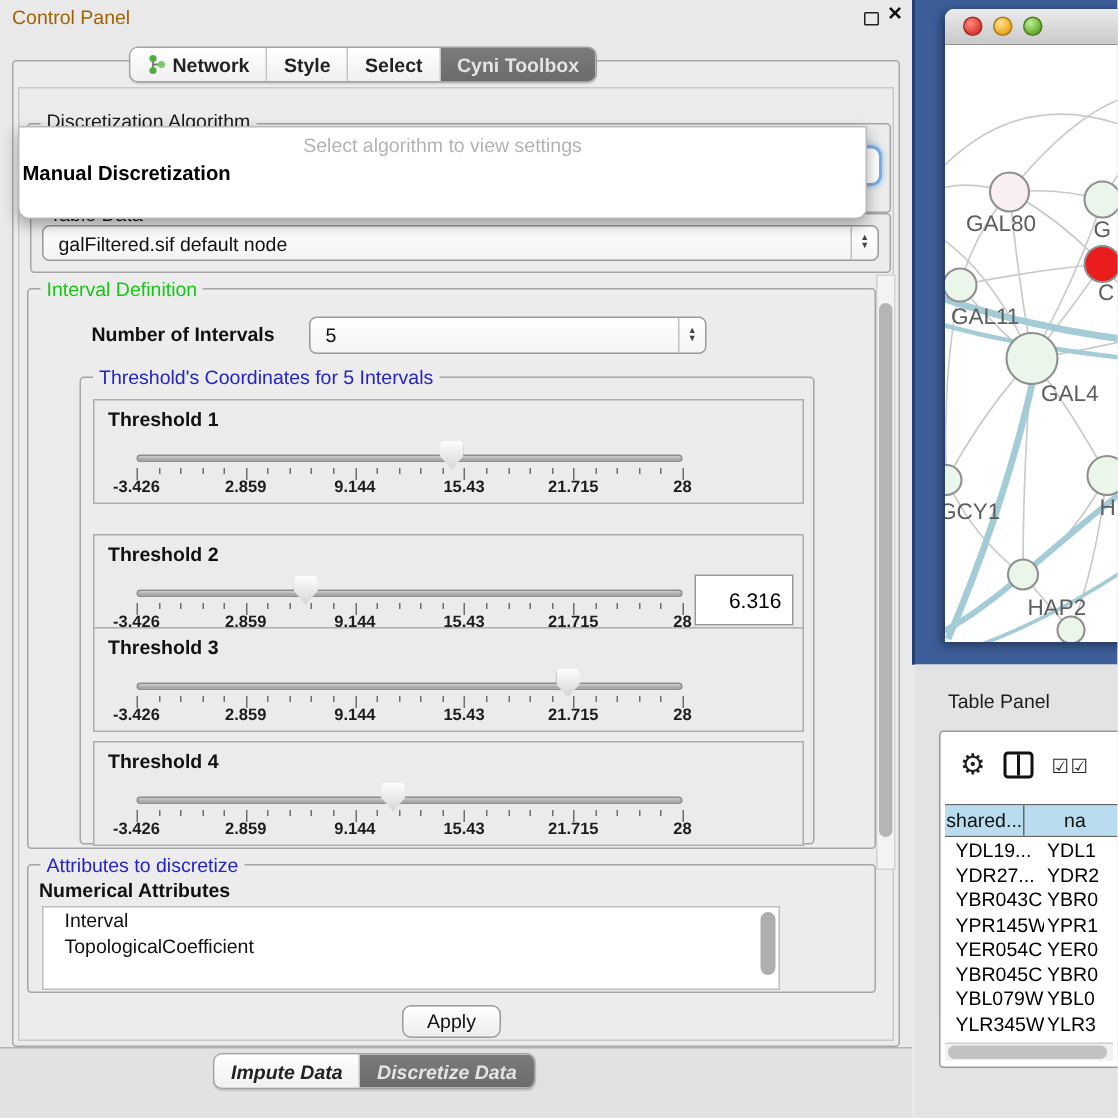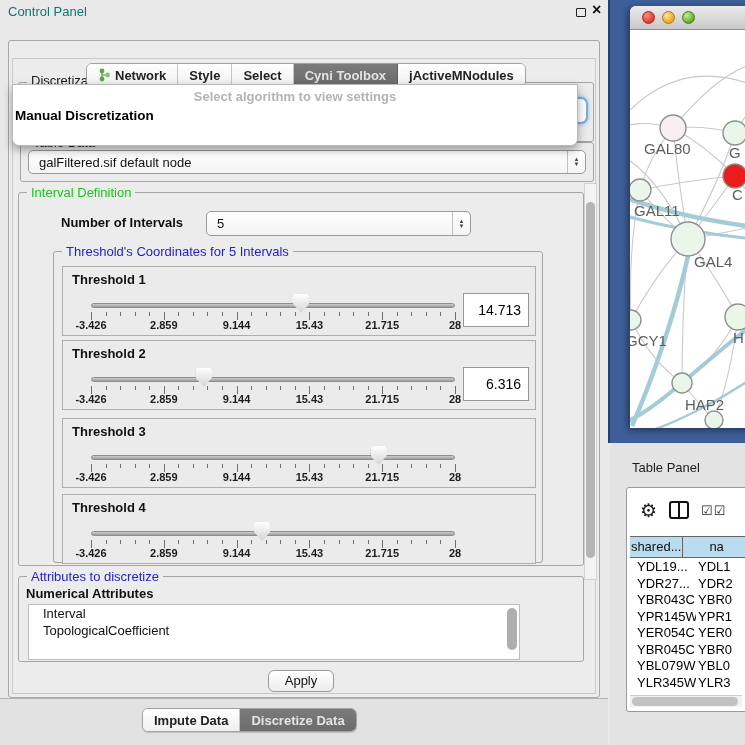--- a/index.html
+++ b/index.html
@@ -4,44 +4,44 @@
 <style>
   * { margin:0; padding:0; box-sizing:border-box; }
   html,body { width:745px; height:745px; overflow:hidden; }
   body { font-family:"Liberation Sans", sans-serif; background:#e9e9e9; position:relative; }
   #page { position:absolute; inset:0; width:745px; height:745px; overflow:hidden; }
 
   .abs { position:absolute; }
 
   
   #cp-titlebar { left:0; top:0; width:608px; height:24px; }
-  #cp-title { left:8px; top:4px; font-size:13px; color:#0f766e; }
+  #cp-title { left:8px; top:4px; font-size:13px; color:#a16207; }
   #float-btn { left:576px; top:8px; width:10px; height:9px; border:1.5px solid #222; border-radius:1px; }
   #close-btn { left:592px; top:1px; font-size:16px; font-weight:700; color:#111; }
 
-  .segctl { display:flex; height:24px; background:#fff; border:1px solid #a2a2a2; border-radius:6px; overflow:hidden; box-shadow:0 1px 1px rgba(0,0,0,.15); z-index:8;margin-top:32px; }
+  .segctl { display:flex; height:24px; background:#fff; border:1px solid #a2a2a2; border-radius:6px; overflow:hidden; box-shadow:0 1px 1px rgba(0,0,0,.15); z-index:8; }
   .seg { display:flex; align-items:center; gap:4px; padding:0 11px; font-size:13px; font-weight:700; color:#222; border-right:1px solid #c4c4c4; background:linear-gradient(#ffffff,#f0f0f0); white-space:nowrap; }
   .seg:last-child { border-right:none; }
   .seg.sel { background:linear-gradient(#7b7b7b,#6b6b6b); color:#e4e4e4; border-right-color:#5f5f5f;text-align:right; }
 
   #outer-panel { left:8px; top:40px; width:592px; height:658px; border:1px solid #a8a8a8; border-radius:3px; background:#ececec; }
   #inner-panel { left:12px; top:58px; width:584px; height:636px; border:1px solid #c9c9c9; background:#ececec; }
 
   .groupbox { position:absolute; border:1px solid #a5a5a5; border-radius:3px; }
   .grouplabel { position:absolute; top:-8px; left:8px; background:#ececec; padding:0 4px; font-size:13px; white-space:nowrap; }
   .lbl-green { color:#18c618; }
   .lbl-blue { color:#2323c8; }
   .lbl-dark { color:#1a1a1a; }
 
   
   #algo-combo-ghost { left:28px; top:97px; width:560px; height:27px; border:2px solid #78aede; border-radius:7px; background:#fff; box-shadow:0 0 4px #86b8e8; z-index:2; }
 
   
   #algo-popup { left:12px; top:84px; width:566px; height:62px; background:#fff; border:1px solid #b9b9b9; border-radius:0 0 7px 7px; box-shadow:0 4px 10px rgba(0,0,0,.35); z-index:40; }
-  #popup-hint { text-align:center; color:#b3b3b3; font-size:13px; padding-top:4px; height:21px;font-weight:bold; }
+  #popup-hint { text-align:center; color:#b3b3b3; font-size:13px; padding-top:4px; height:21px; }
   .popup-opt { font-size:13.5px; color:#000; padding:1px 2px; line-height:17px; }
   .popup-opt.bold { font-weight:700; }
 
   .combo { background:linear-gradient(#ffffff,#f4f4f4); border:1px solid #9a9a9a; border-radius:5px; font-size:13px; color:#111; display:flex; align-items:center; }
   .combo .cval { flex:1; padding-left:10px; overflow:hidden; white-space:nowrap; }
   .combo .stepper { width:18px; align-self:stretch; border-left:1px solid #c0c0c0; display:flex; flex-direction:column; align-items:center; justify-content:center; color:#444; }
   .combo .stepper span { font-size:6px; line-height:5px; }
 
   #tabledata-combo { left:28px; top:150px; width:558px; height:24px; }
 
@@ -125,23 +125,20 @@
         <span>Network</span>
       </div>
       <div class="seg">
         <span>Style</span>
       </div>
       <div class="seg">
         <span>Select</span>
       </div>
       <div class="seg sel">
         <span>Cyni Toolbox</span>
-      </div>
-      <div class="seg">
-        <span>jActiveMNodules</span>
       </div>
     </div>
 
   <div class="abs" id="outer-panel"></div>
   <div class="abs" id="inner-panel"></div>
 
   <div class="groupbox" style="left:18px; top:82px; width:576px; height:60px;">
     <span class="grouplabel lbl-dark" style="top:-10px;">Discretization Algorithm</span>
   </div>
   <div class="abs" id="algo-combo-ghost"></div>
@@ -207,23 +204,22 @@
             <div class="tick" style="left: 362.88px; top: 45px; height: 4px;"></div>
             <div class="tick" style="left: 377.44px; top: 45px; height: 4px;"></div>
             <div class="tick" style="left: 392px; top: 45px; height: 8px;"></div>
             <div class="scale-lbl" style="left: 28px;">-3.426</div>
             <div class="scale-lbl" style="left: 100.8px;">2.859</div>
             <div class="scale-lbl" style="left: 173.6px;">9.144</div>
             <div class="scale-lbl" style="left: 246.4px;">15.43</div>
             <div class="scale-lbl" style="left: 319.2px;">21.715</div>
             <div class="scale-lbl" style="left: 392px;">28</div>
             <div class="thumb" style="left: 230.1px;"></div>
-            <div class="vbox">14.713</div>
           </div>
-          <div class="tpanel" style="top: 88px;">
+          <div class="tpanel" style="top: 104px;">
             <div class="ttitle">Threshold 2</div>
             <div class="track"></div>
             <div class="tick" style="left: 28px; top: 45px; height: 8px;"></div>
             <div class="tick" style="left: 42.56px; top: 45px; height: 4px;"></div>
             <div class="tick" style="left: 57.12px; top: 45px; height: 4px;"></div>
             <div class="tick" style="left: 71.68px; top: 45px; height: 4px;"></div>
             <div class="tick" style="left: 86.24px; top: 45px; height: 4px;"></div>
             <div class="tick" style="left: 100.8px; top: 45px; height: 8px;"></div>
             <div class="tick" style="left: 115.36px; top: 45px; height: 4px;"></div>
             <div class="tick" style="left: 129.92px; top: 45px; height: 4px;"></div>
@@ -346,21 +342,21 @@
       </div>
   </div>
 
   <button class="abs pushbtn" id="apply-btn">Apply</button>
 
   <div class="abs" id="main-sb">
       <div class="sb-thumb"></div>
     </div>
 
   <div class="abs" id="cp-footer"></div>
-  <div class="abs segctl" id="bottom-tabs" style="left:142px; top:676px;">
+  <div class="abs segctl" id="bottom-tabs" style="left:142px; top:702px;font-style:italic;">
       <div class="seg">
         <span>Impute Data</span>
       </div>
       <div class="seg sel">
         <span>Discretize Data</span>
       </div>
     </div>
 
   <div class="abs" id="desktop"></div>
   <div class="abs" id="netwin">

